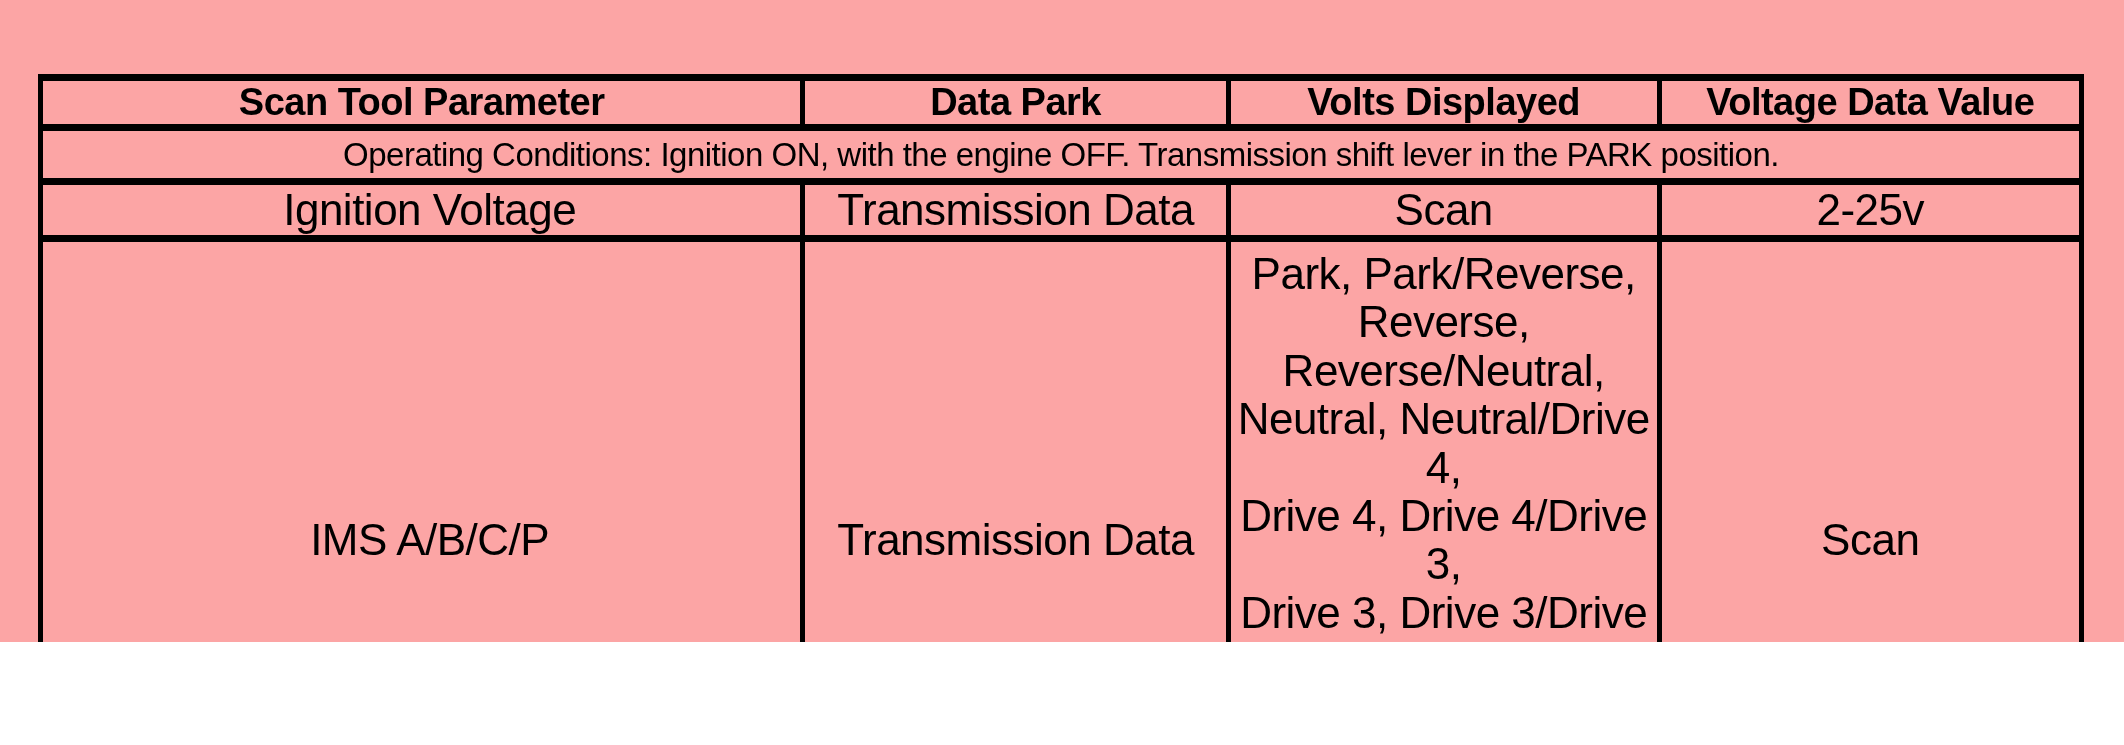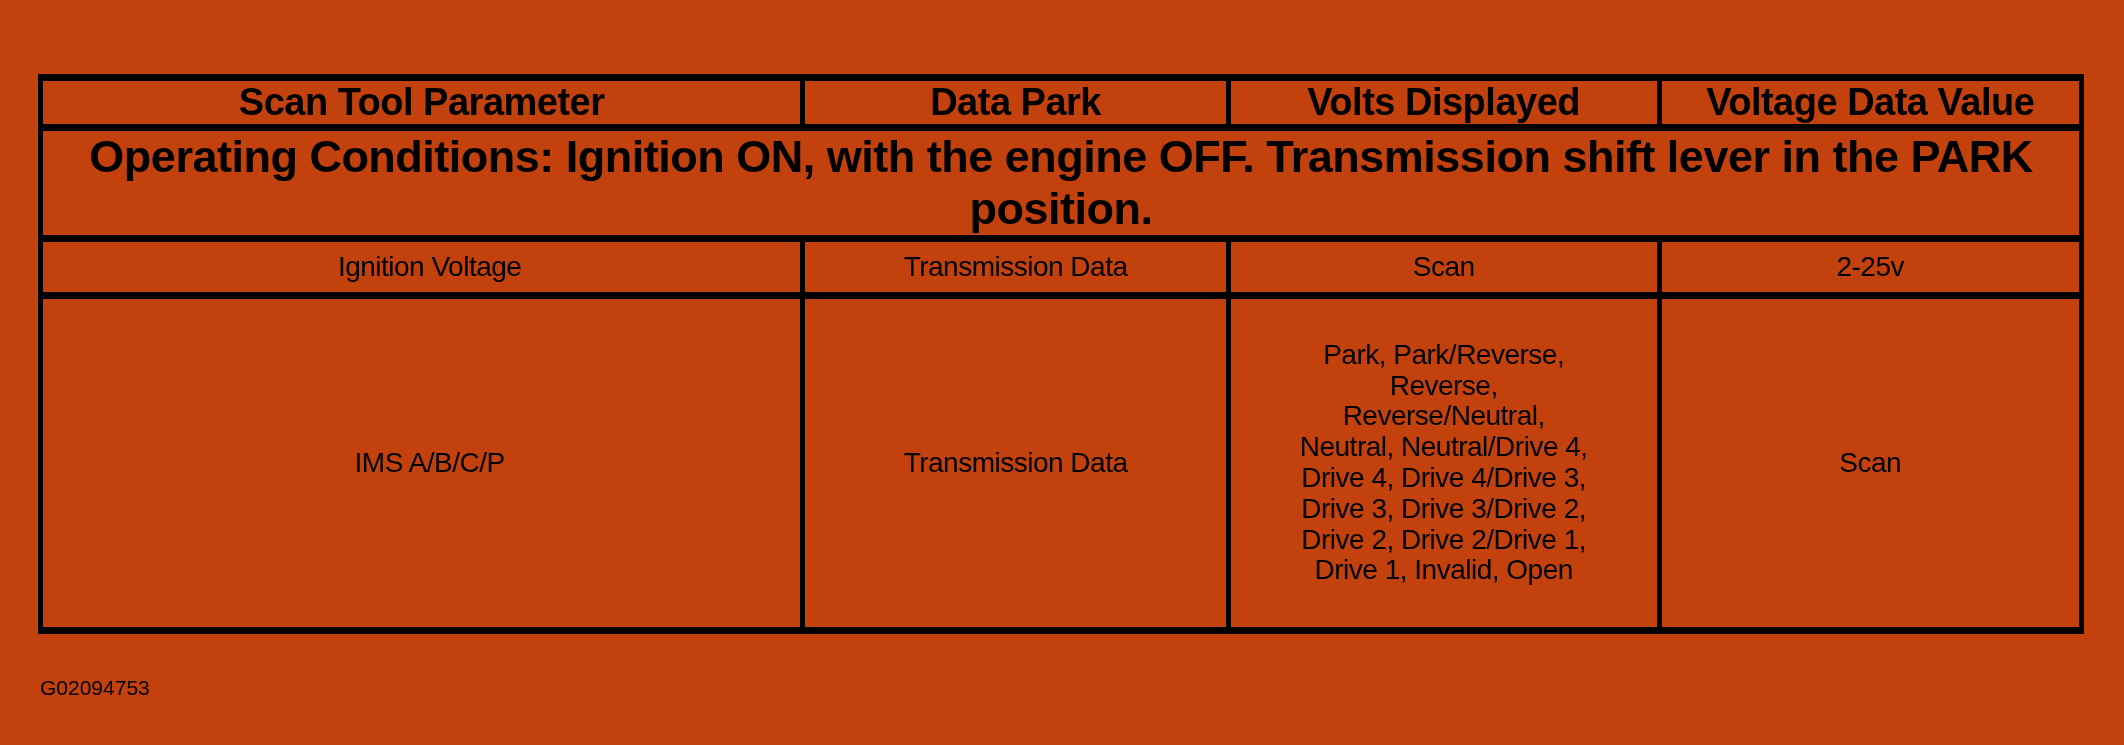--- a/index.html
+++ b/index.html
@@ -4,22 +4,22 @@
 <style>
   * { margin: 0; padding: 0; box-sizing: border-box; }
   html, body { background: #ffffff; }
   body {
     font-family: "Liberation Sans", "DejaVu Sans", sans-serif;
     color: #000000;
   }
   .page {
     position: relative;
     width: 2124px;
-    height: 745px;
-    background: #c2410c;
+    height: 642px;
+    background: #fca5a5;
     overflow: hidden;
   }
   table.scan-table {
     position: absolute;
     left: 38px;
     top: 74px;
     width: 2046px;
     border-collapse: collapse;
     table-layout: fixed;
   }
@@ -33,26 +33,26 @@
     letter-spacing: -0.5px;
     overflow: hidden;
   }
   tr.header-row th {
     height: 49px;
     font-size: 38px;
     font-weight: bold;
   }
   tr.conditions-row td {
     height: 54px;
-    font-size: 45px;
-    font-weight: bold;
+    font-size: 33px;
+    font-weight: normal;
     margin-top: 7px;
   }
   tr.data-row td {
-    font-size: 28px;
+    font-size: 44px;
     font-weight: normal;
   }
   tr.row-ignition td { height: 57px; }
   tr.row-ims td { height: 335px; }
   tr.row-tcc td { height: 50px; }
   td.param-cell {
     text-align: left;
     padding-left: 16px;
   }
   td.units-multiline {

